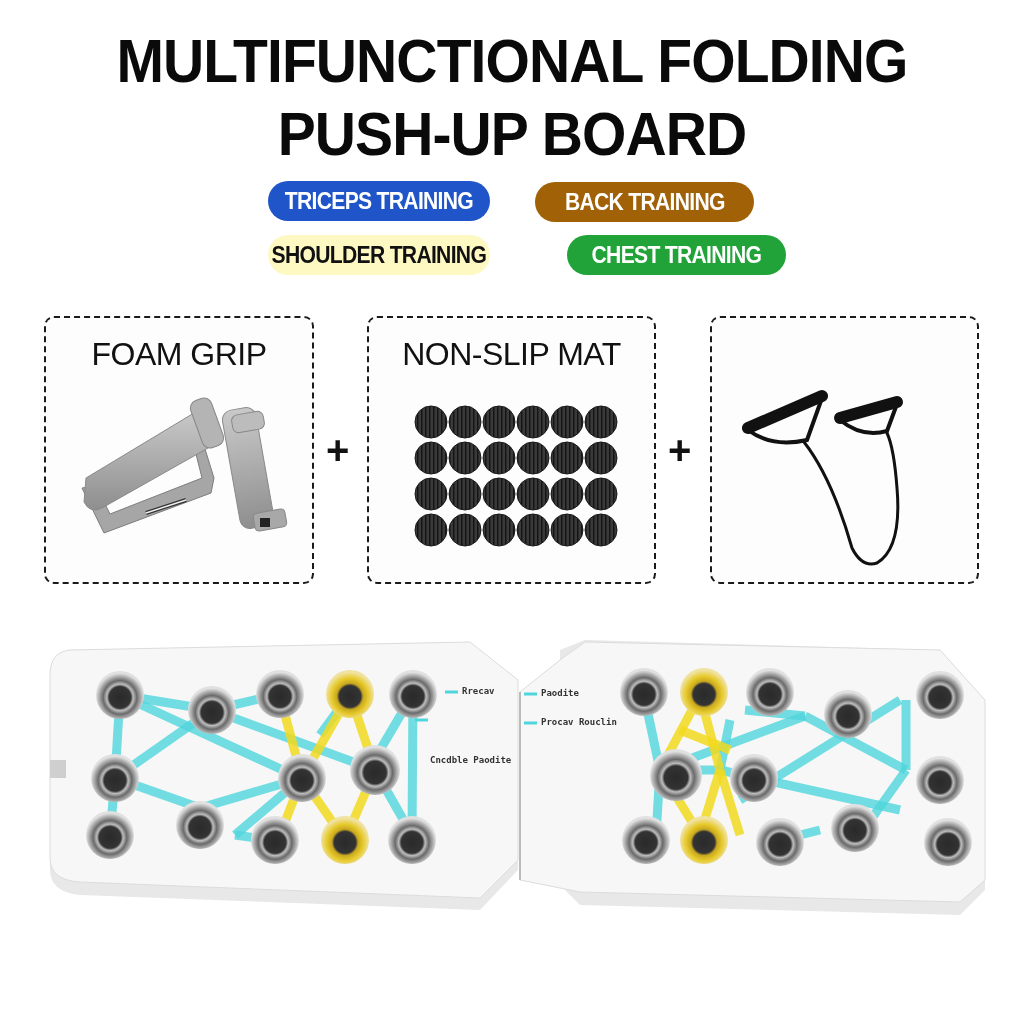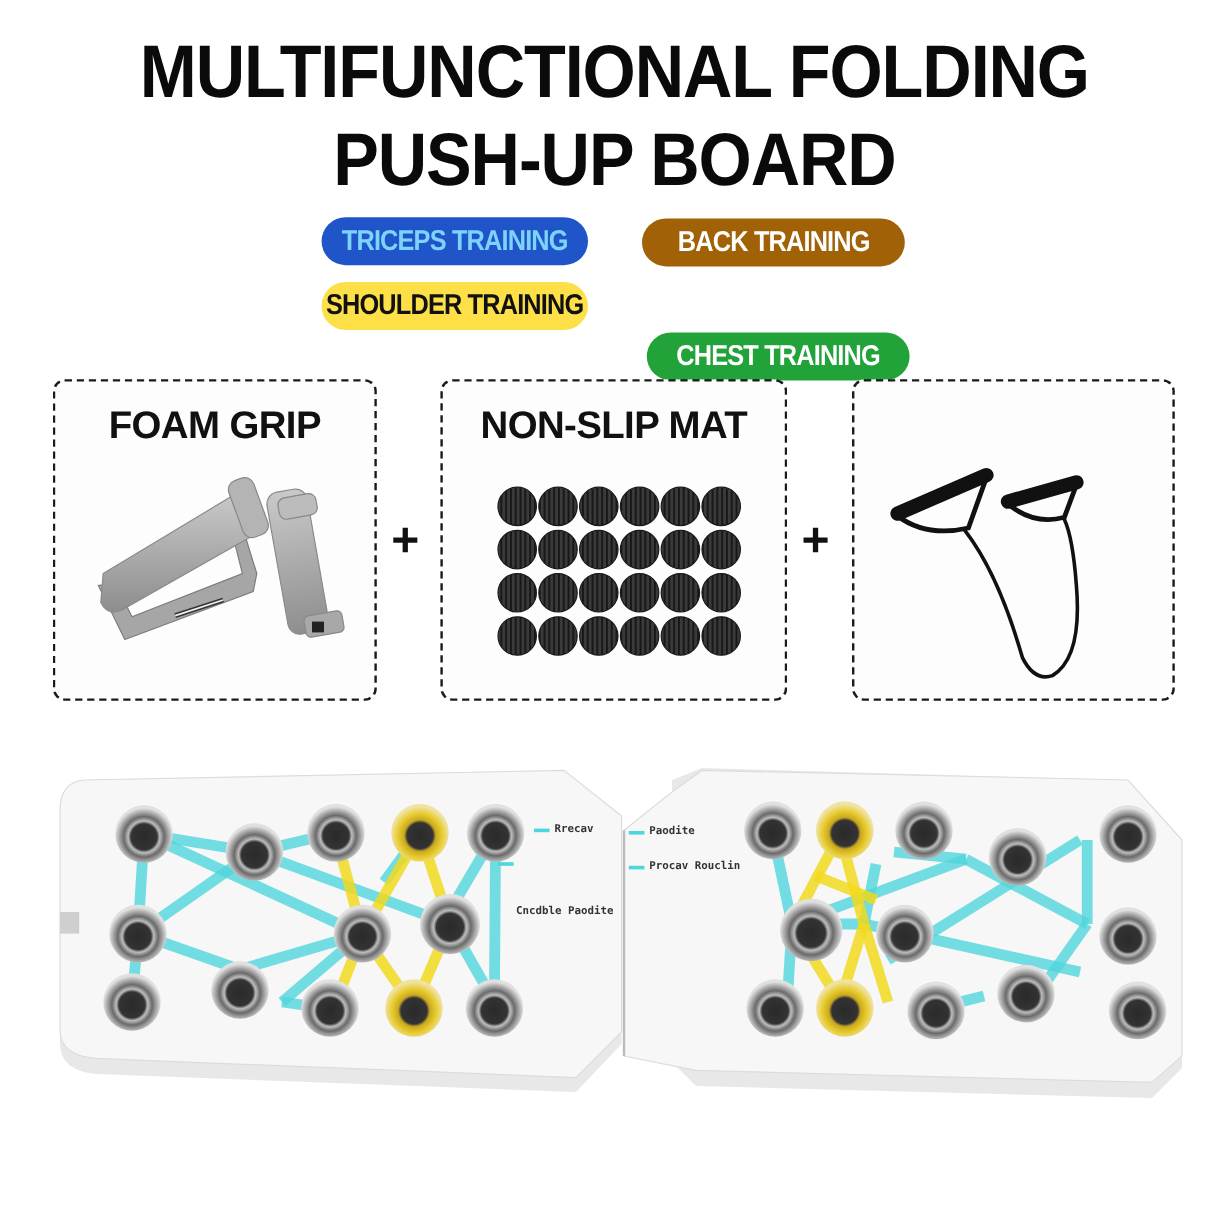--- a/index.html
+++ b/index.html
@@ -15,35 +15,35 @@
   .title.l1 { top: 28px; font-size: 62px; line-height: 66px; }
   .title.l2 { top: 101px; font-size: 62px; line-height: 66px; }
 
   .pill {
     position: absolute; height: 40px; border-radius: 20px;
     display: flex; align-items: center; justify-content: center;
     font-weight: bold; font-size: 24px; letter-spacing: -0.8px;
     font-family: "Liberation Sans", sans-serif;
   }
   .pill span { display: inline-block; transform: scaleX(0.88); white-space: nowrap; }
-  .pill.triceps { left: 268px; top: 181px; width: 222px; background: #1f55c8; color: #7dd3fc; }
+  .pill.triceps { left: 268px; top: 181px; width: 222px; background: #1f55c8; color: #ffffff; }
   .pill.back { left: 535px; top: 182px; width: 219px; background: #a16207; color: #fff; }
-  .pill.shoulder { left: 268px; top: 235px; width: 222px; background: #fde047; color: #111; }
-  .pill.chest { left: 539px; top: 235px; width: 219px; background: #22a33a; color: #fff; margin-top: 42px; }
+  .pill.shoulder { left: 268px; top: 235px; width: 222px; background: #fef9c3; color: #111; }
+  .pill.chest { left: 567px; top: 235px; width: 219px; background: #22a33a; color: #fff; }
 
   .box {
     position: absolute; top: 316px; height: 268px;
     border: 2px dashed #1a1a1a; border-radius: 10px; background: #fdfdfd;
   }
   .box.grip { left: 44px; width: 270px; }
   .box.mat { left: 367px; width: 289px; }
   .box.rope { left: 710px; width: 269px; }
   .box-label {
     position: absolute; top: 18px; left: 0; right: 0; text-align: center;
-    font-weight: bold; font-size: 32px; color: #111; letter-spacing: -0.5px;
+    font-weight: normal; font-size: 32px; color: #111; letter-spacing: -0.5px;
   }
   .plus {
     position: absolute; font-weight: bold; font-size: 40px; color: #111; line-height: 40px;
   }
   .plus.p1 { left: 326px; top: 430px; }
   .plus.p2 { left: 668px; top: 430px; }
 
   .box svg { position: absolute; left: 0; top: 0; }
 
   .board { position: absolute; left: 40px; top: 630px; width: 960px; height: 290px; }

